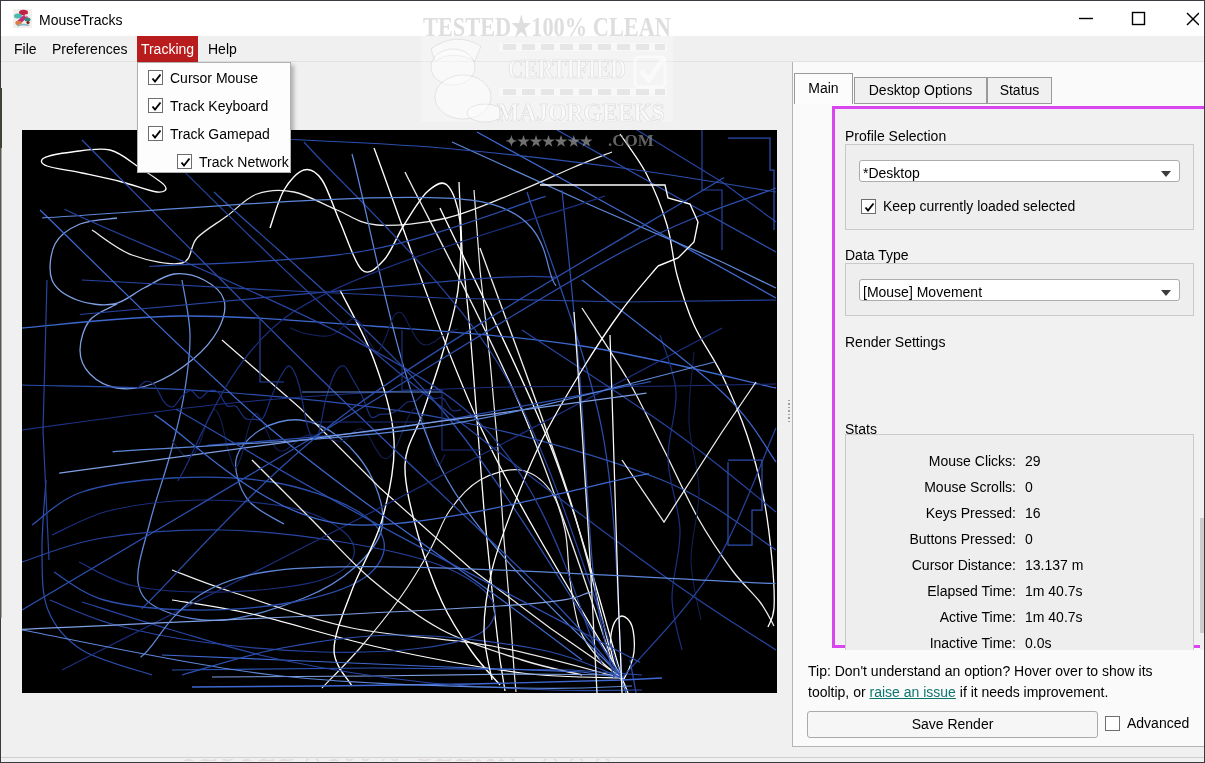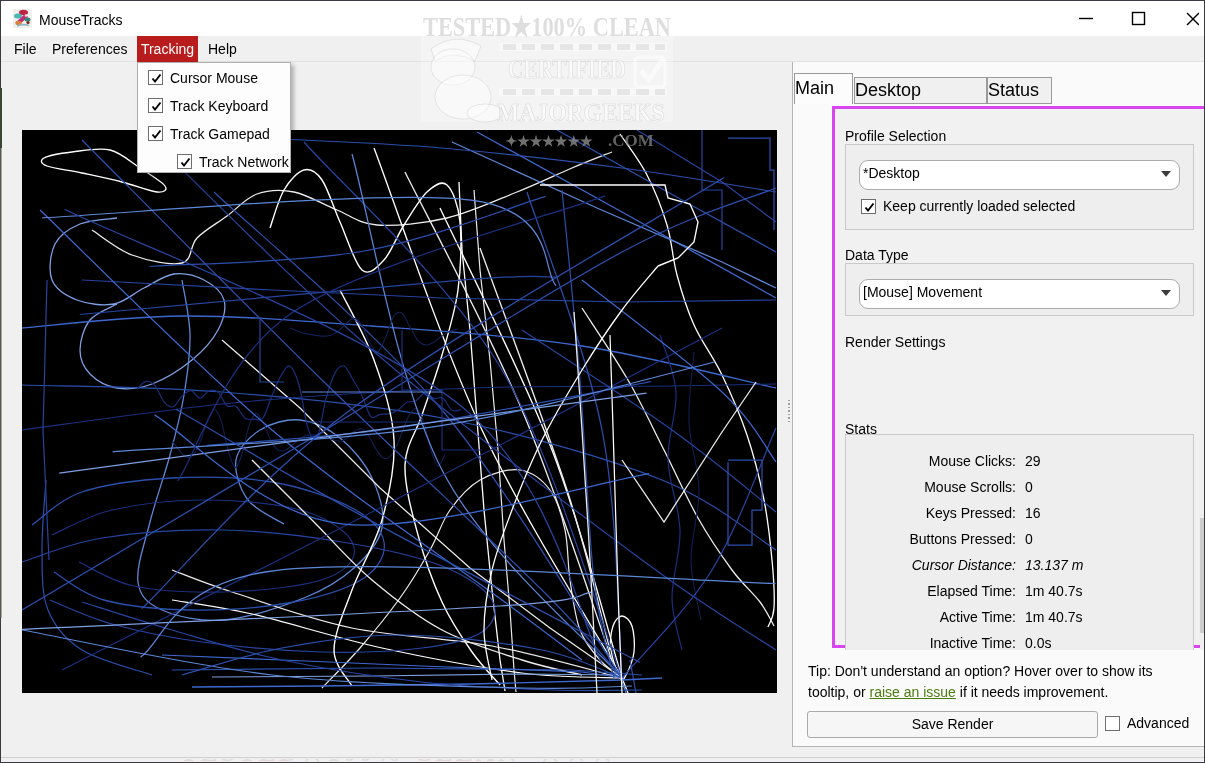--- a/index.html
+++ b/index.html
@@ -15,38 +15,38 @@
 
 .canvas { position:absolute; left:22px; top:130px; width:755px; height:563px; background:#000; }
 
 .dropdown { position:absolute; left:137px; top:62px; width:154px; height:111px; background:#fdfdfd; border:1px solid #b0b0b0; box-shadow:3px 3px 4px rgba(0,0,0,0.26); z-index:40; }
 .ddrow { position:absolute; left:0; width:100%; height:28px; }
 .cbx { position:absolute; width:15px; height:15px; background:#fff; border:1px solid #6e6e6e; }
 .cbx svg { position:absolute; left:1px; top:1px; }
 .ddlabel { position:absolute; left:32px; top:0; height:28px; line-height:28px; font-size:14px; }
 
 .panel { position:absolute; left:792px; top:62px; width:413px; height:685px; background:#fafafa; border-left:1px solid #b4b4b4; border-bottom:1px solid #b4b4b4; }
-.tab { position:absolute; font-size:18px; text-align:left; }
+.tab { position:absolute; font-size:14px; text-align:center; }
 .tab-active { left:1px; top:11px; width:59px; height:31px; background:#fcfcfc; border:1px solid #9a9a9a; border-bottom:none; line-height:29px; z-index:2; }
 .tab-i { top:15px; height:27px; background:#f0f0f0; border:1px solid #9a9a9a; line-height:25px; }
 .content { position:absolute; left:15px; top:44px; width:389px; height:542px; background:#f1f1f1; border:3px solid #d946ef;margin-left:24px; }
 .grouplabel { position:absolute; left:10px; font-size:14px; }
 .groupbox { position:absolute; left:10px; width:349px; background:#eeeeee; border:1px solid #c9c9c9; }
-.combo { position:absolute; background:#fff; border:1px solid #acacac; border-radius:9px; height:30px; font-size:14px; }
+.combo { position:absolute; background:#fff; border:1px solid #acacac; border-radius:3px; height:22px; font-size:14px; }
 .combo .ct { position:absolute; left:3px; top:0; line-height:24px; }
 .combo .arr { position:absolute; right:8px; top:10px; width:0; height:0; border-left:5.5px solid transparent; border-right:5.5px solid transparent; border-top:6px solid #3c3c3c; }
 .statrow { position:absolute; width:100%; height:26px; font-size:14px; }
 .statlabel { position:absolute; right:177px; text-align:right; line-height:26px; }
 .statval { position:absolute; left:179px; line-height:26px; }
 
 .sbar { position:absolute; right:1px; top:1px; width:17px; height:540px; background:#f0f0f0; }
 .sbtn { position:absolute; left:0; width:17px; height:17px; background:#f0f0f0; }
 .sthumb { position:absolute; left:0; width:17px; background:#cdcdcd; }
 .tip { position:absolute; left:15px; font-size:14px; line-height:21px; }
-.link { color:#4d7c0f; text-decoration:underline; }
+.link { color:#0f766e; text-decoration:underline; }
 .savebtn { position:absolute; left:807px; top:711px; width:291px; height:27px; background:#f6f6f6; border:1px solid #aaaaaa; border-radius:3px; text-align:center; line-height:25px; font-size:14px; }
 
 .wm { position:absolute; left:421px; top:10px; width:252px; height:138px; z-index:20; pointer-events:none; }
 </style>
 </head>
 <body>
 
 <div class="titlebar">
   <svg class="abs" style="left:12px;top:8px" width="19" height="19" viewBox="0 0 19 19">
     <rect x="0" y="0" width="19" height="19" fill="#f3efec"></rect>
@@ -288,21 +288,21 @@
           <div class="statval">0</div>
         </div>
       <div class="statrow" style="top:65px;">
           <div class="statlabel">Keys Pressed:</div>
           <div class="statval">16</div>
         </div>
       <div class="statrow" style="top:91px;">
           <div class="statlabel">Buttons Pressed:</div>
           <div class="statval">0</div>
         </div>
-      <div class="statrow" style="top:117px;font-style:italic;">
+      <div class="statrow" style="top:117px;">
           <div class="statlabel">Cursor Distance:</div>
           <div class="statval">13.137 m</div>
         </div>
       <div class="statrow" style="top:143px;">
           <div class="statlabel">Elapsed Time:</div>
           <div class="statval">1m 40.7s</div>
         </div>
       <div class="statrow" style="top:169px;">
           <div class="statlabel">Active Time:</div>
           <div class="statval">1m 40.7s</div>

